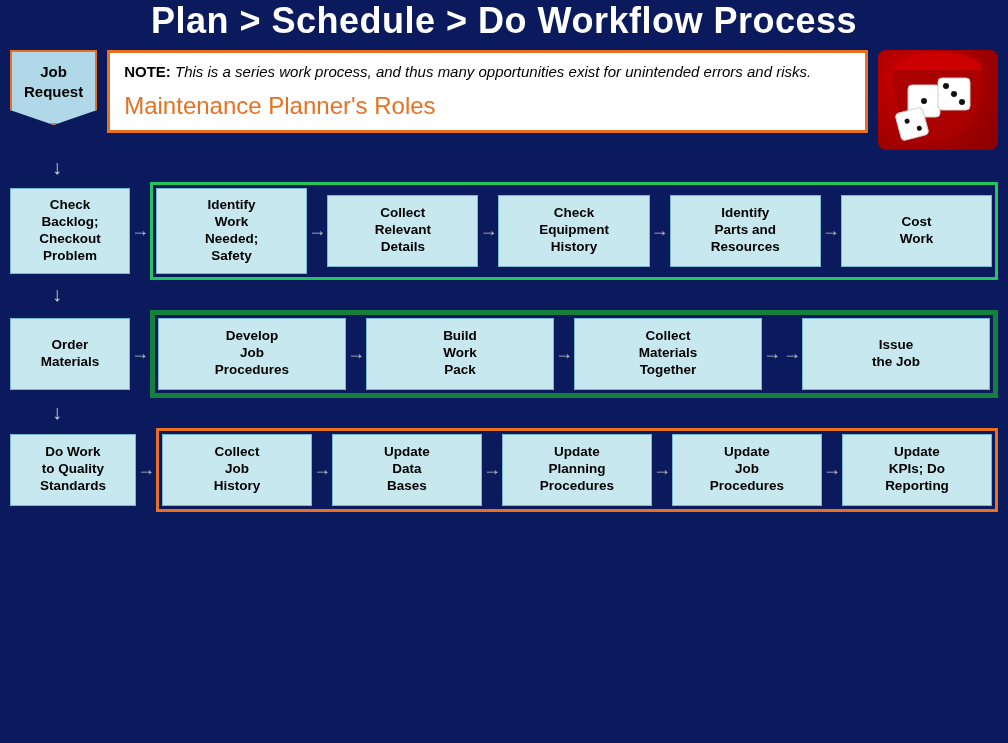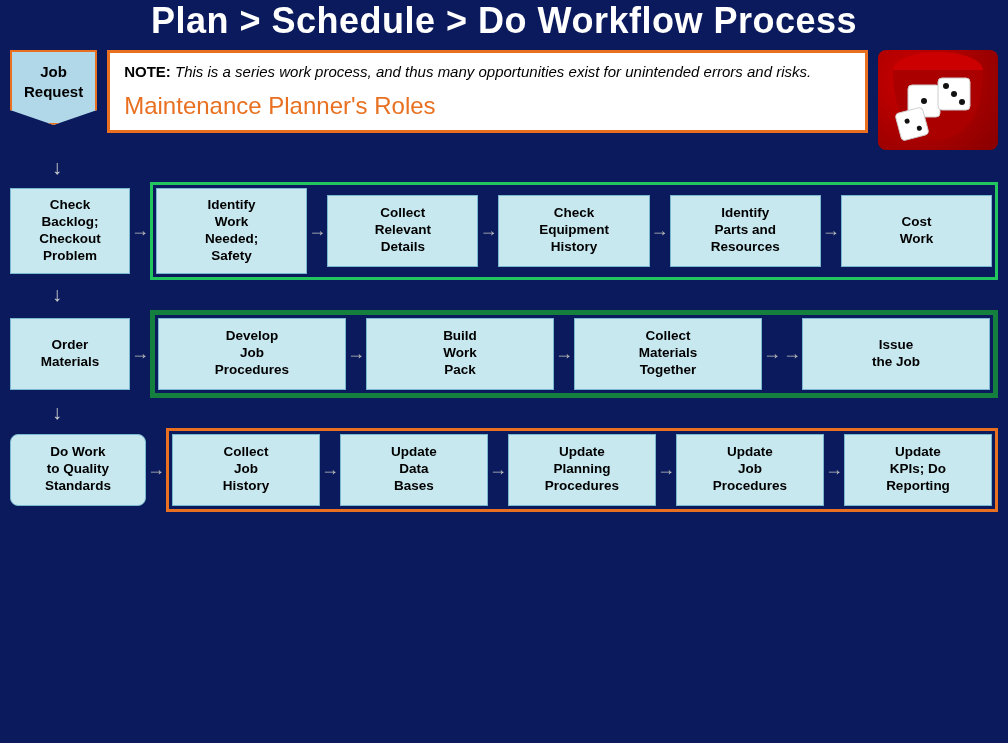--- a/index.html
+++ b/index.html
@@ -232,21 +232,21 @@
         <div class="flow-box" style="flex:1;">Issue<br>the Job</div>
       </div>
     </div>
 
     <div class="down-arrow-container">
       <span style="color:#ccc; font-size:20px; padding-left:42px;">↓</span>
     </div>
 
     <div class="row3">
       <div style="display:flex; align-items:center; flex-shrink:0;">
-        <div class="flow-box" style="width:136px;border-radius:8px;">Do Work<br>to Quality<br>Standards</div>
+        <div class="flow-box" style="width:126px;">Do Work<br>to Quality<br>Standards</div>
         <span class="spacer-arrow">→</span>
       </div>
       <div class="row3-orange">
         <div class="flow-box" style="flex:1;">Collect<br>Job<br>History</div>
         <span class="spacer-arrow">→</span>
         <div class="flow-box" style="flex:1;">Update<br>Data<br>Bases</div>
         <span class="spacer-arrow">→</span>
         <div class="flow-box" style="flex:1;">Update<br>Planning<br>Procedures</div>
         <span class="spacer-arrow">→</span>
         <div class="flow-box" style="flex:1;">Update<br>Job<br>Procedures</div>

